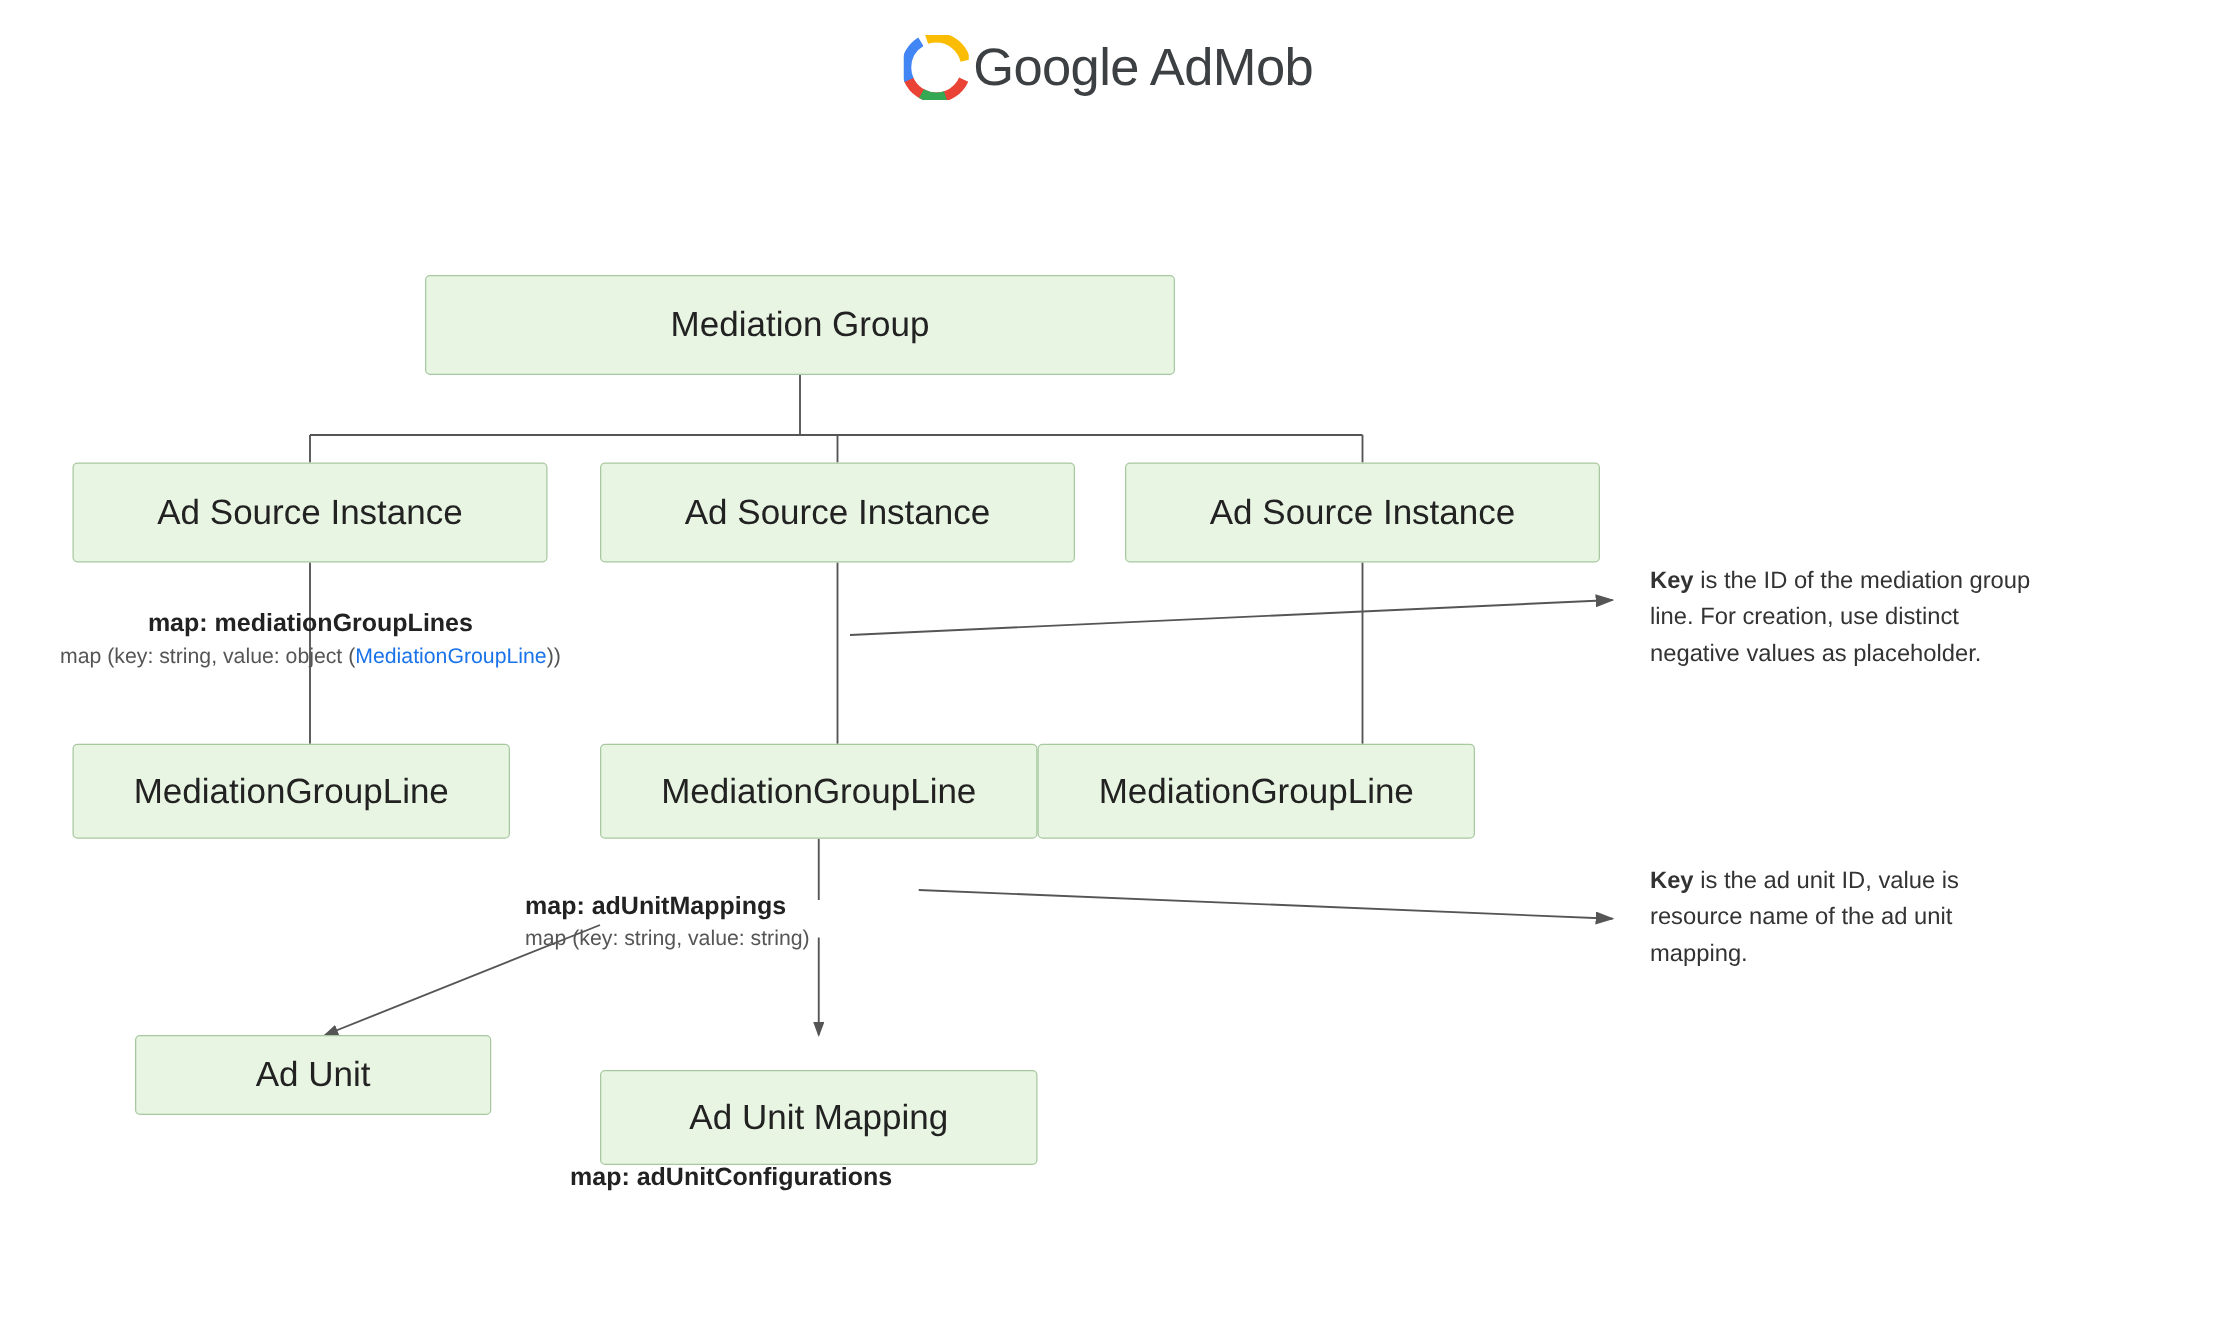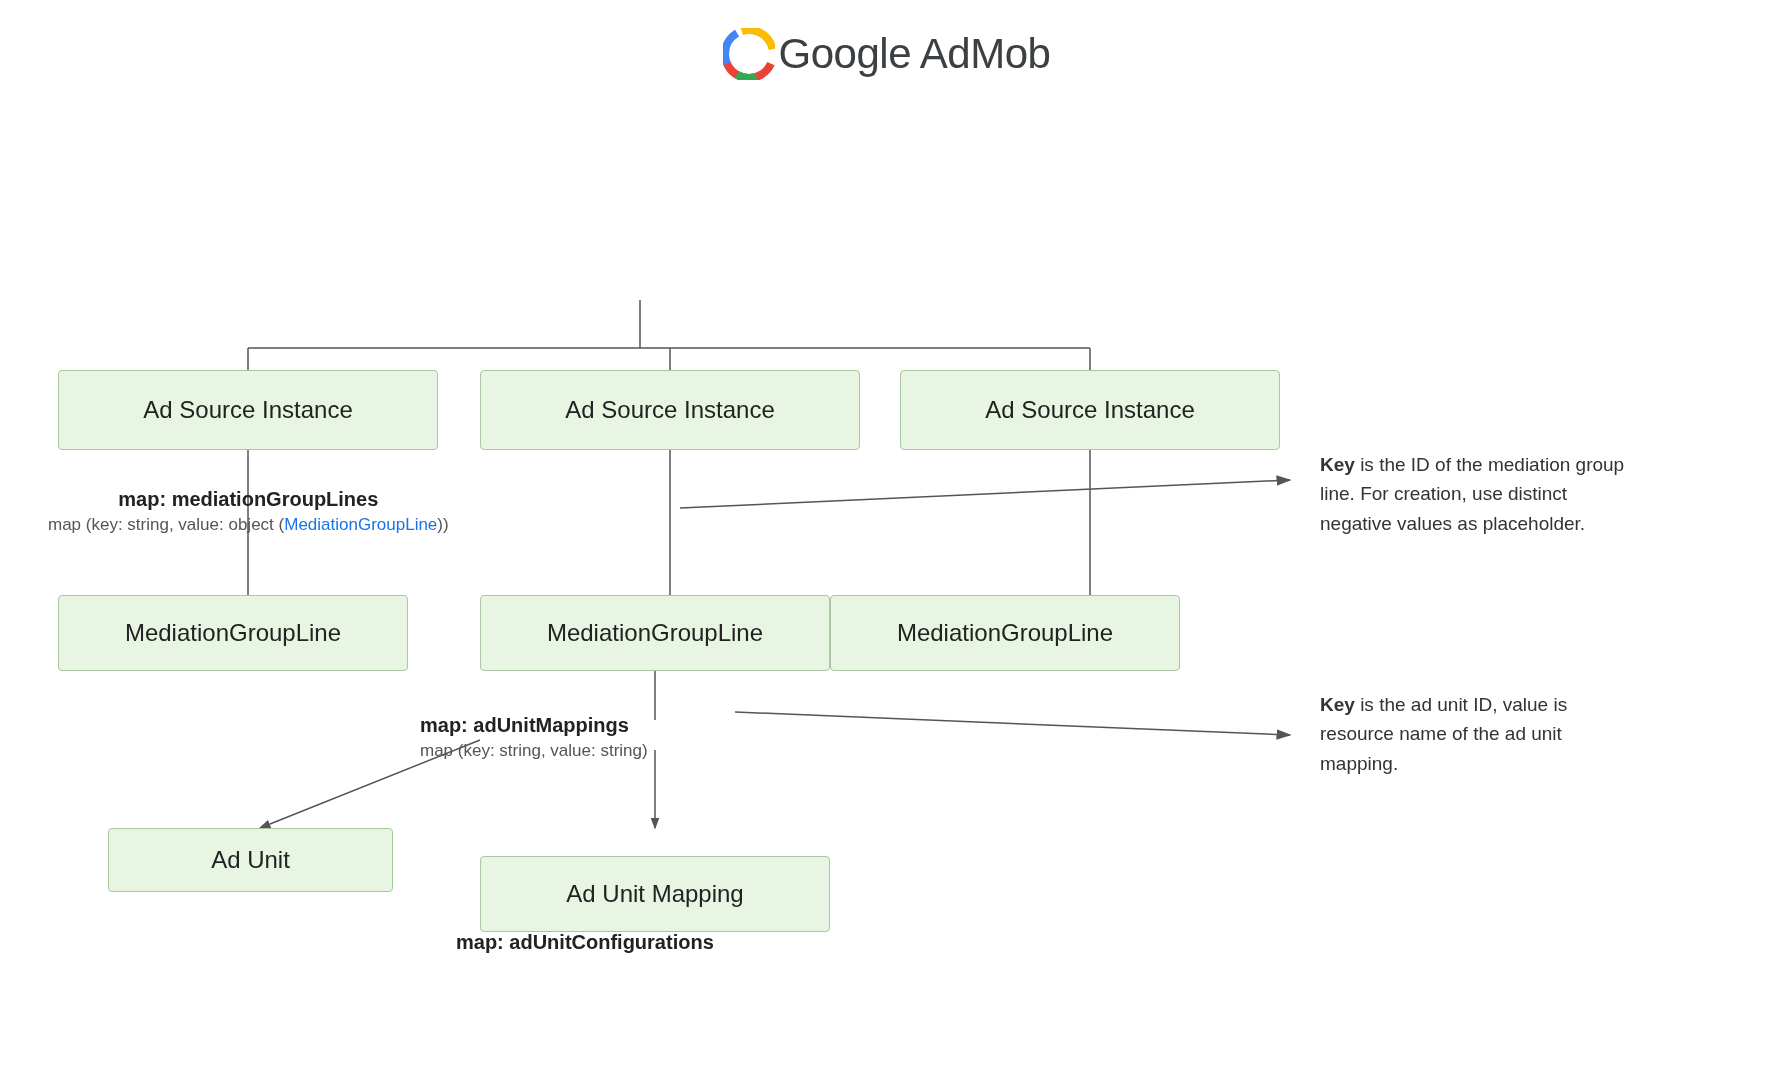--- a/index.html
+++ b/index.html
@@ -40,21 +40,21 @@
 
     
     .box {
       position: absolute;
       background: #e8f5e2;
       border: 1.5px solid #a8c8a0;
       border-radius: 4px;
       display: flex;
       align-items: center;
       justify-content: center;
-      font-size: 24px;
+      font-size: 28px;
       color: #222;
       text-align: center;
     }
 
     
     .box-mediation-group {
       left: 340px;
       top: 120px;
       width: 600px;
       height: 80px;
@@ -239,20 +239,23 @@
     <defs>
       <marker id="arrowhead" markerWidth="10" markerHeight="7" refX="9" refY="3.5" orient="auto">
         <polygon points="0 0, 10 3.5, 0 7" fill="#555"></polygon>
       </marker>
       <marker id="arrowhead-small" markerWidth="8" markerHeight="6" refX="7" refY="3" orient="auto">
         <polygon points="0 0, 8 3, 0 6" fill="#555"></polygon>
       </marker>
     </defs>
   </svg>
 
+  <div class="box box-mediation-group">
+    <span>Mediation Group</span>
+  </div>
 
   <div class="box box-asi-1">
     <span>Ad Source Instance</span>
   </div>
   <div class="box box-asi-2">
     <span>Ad Source Instance</span>
   </div>
   <div class="box box-asi-3">
     <span>Ad Source Instance</span>
   </div>

